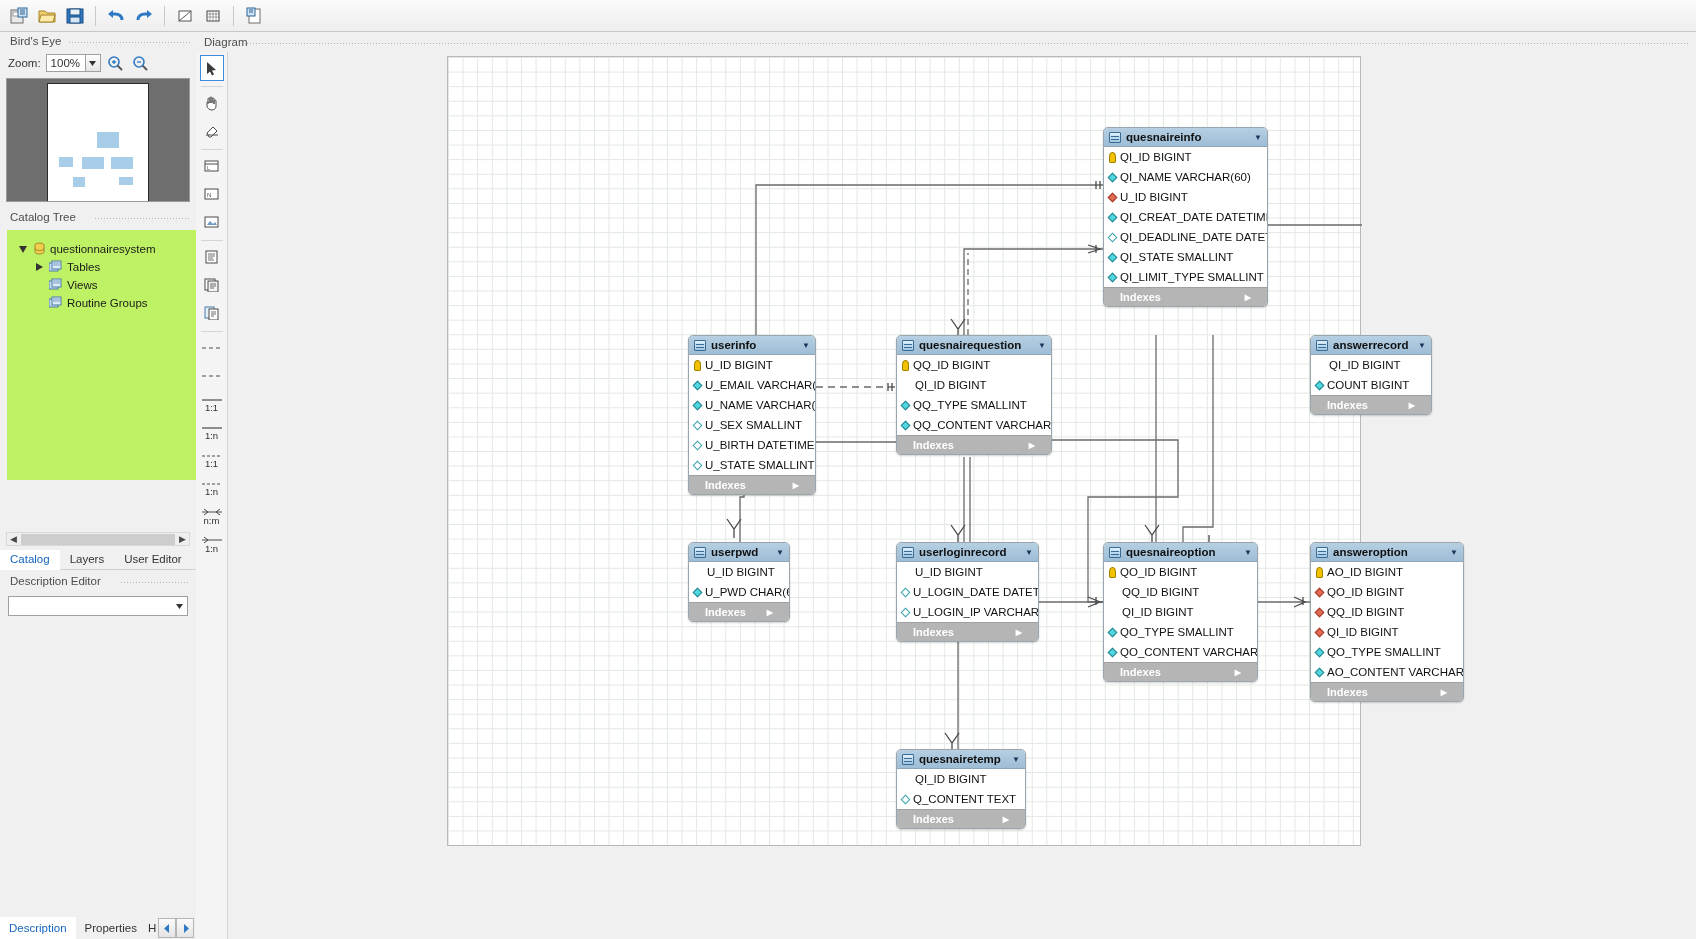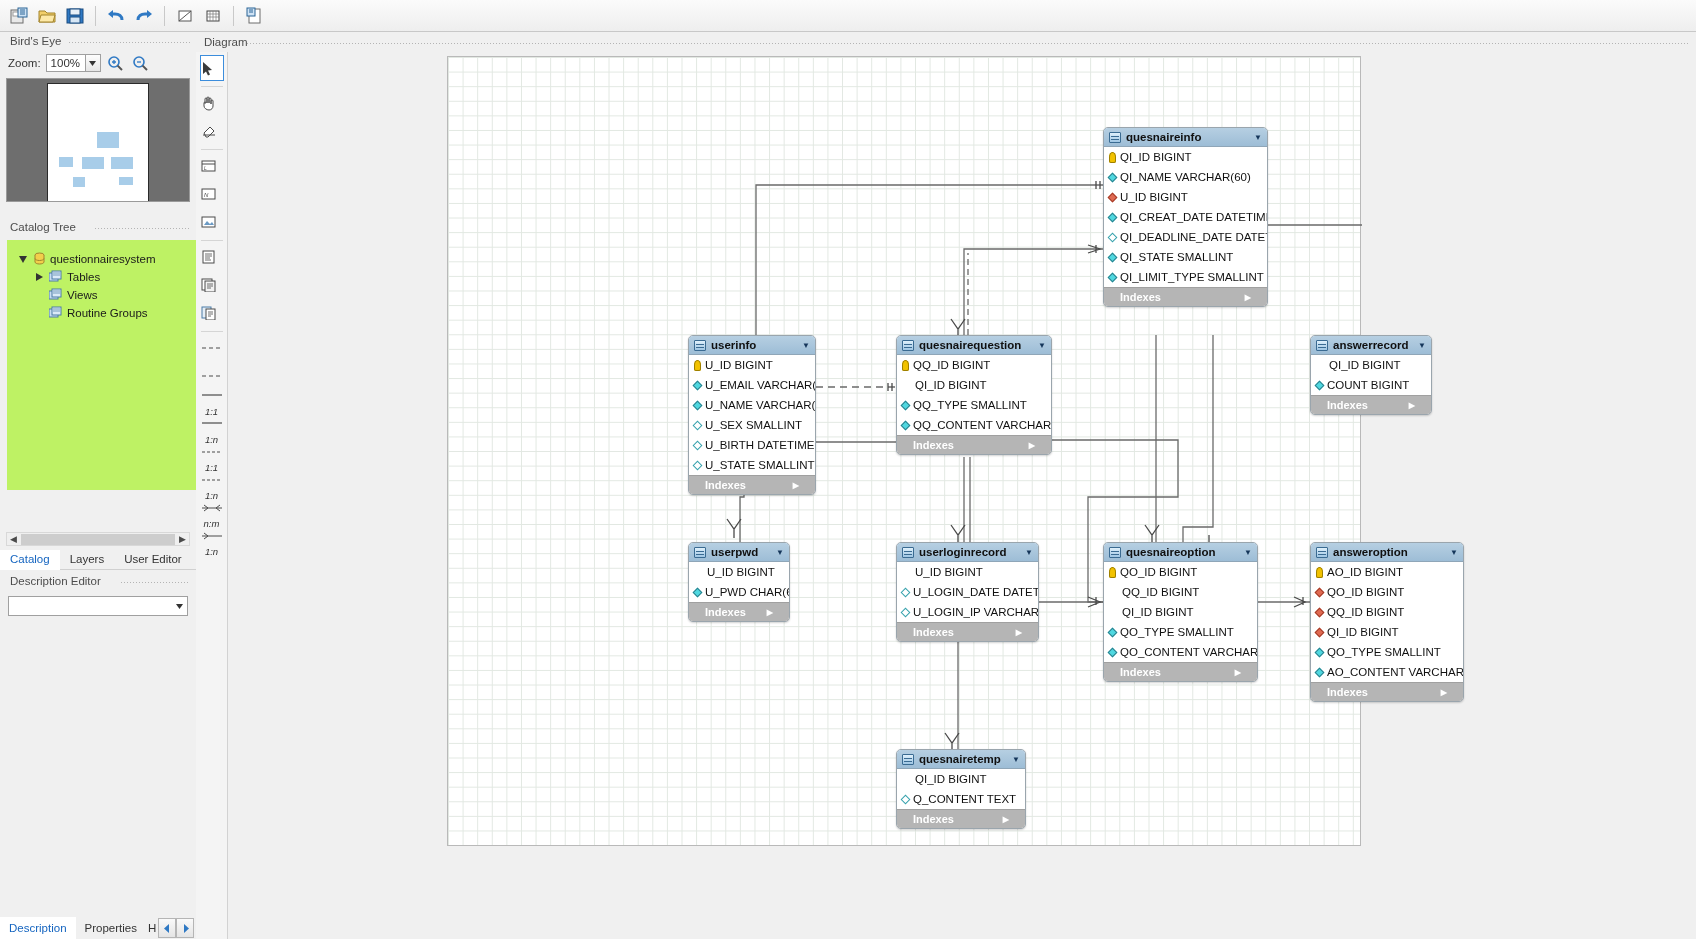--- a/index.html
+++ b/index.html
@@ -100,22 +100,22 @@
   #diagramtitle .dots {
     position: absolute; left: 50px; right: 6px; top: 10px; height: 2px;
     background-image: radial-gradient(circle, #b4b4b4 0.8px, transparent 0.9px);
     background-size: 3px 3px;
   }
   #vtoolbar {
     position: absolute; left: 196px; top: 52px; width: 32px; height: 887px;
     background: #f4f4f4; border-right: 1px solid #d2d2d2;
     display: flex; flex-direction: column; align-items: center; padding-top: 3px;
   }
-  .vtool { width: 24px; height: 26px; display: flex; align-items: center; justify-content: space-between;
-           border: 1px solid transparent; margin-bottom: 2px; font-style: italic; }
+  .vtool { width: 24px; height: 26px; display: flex; align-items: center; justify-content: center;
+           border: 1px solid transparent; margin-bottom: 2px; }
   .vtool.sel { border: 1px solid #3c8ddc; background: #fff; }
   .vsep { width: 22px; height: 1px; background: #d5d5d5; margin: 3px 0; }
   .vlabel { font-size: 9.5px; color: #333; line-height: 9px; }
   
   #canvaswrap {
     position: absolute; left: 228px; top: 52px; width: 1468px; height: 887px;
     background: #f0f0f0; overflow: hidden;
   }
   #canvas {
     position: absolute; left: 219px; top: 4px; width: 914px; height: 790px;
@@ -266,21 +266,21 @@
   <div id="birdseye">
     <div id="be-page"></div>
     <div class="be-box" style="left:90px;top:53px;width:22px;height:16px;"></div>
     <div class="be-box" style="left:52px;top:78px;width:14px;height:10px;"></div>
     <div class="be-box" style="left:75px;top:78px;width:22px;height:12px;"></div>
     <div class="be-box" style="left:104px;top:78px;width:22px;height:12px;"></div>
     <div class="be-box" style="left:66px;top:98px;width:12px;height:10px;"></div>
     <div class="be-box" style="left:112px;top:98px;width:14px;height:8px;"></div>
   </div>
 
-  <div class="panel-title wide" style="margin-top:16px">
+  <div class="panel-title wide" style="margin-top:6px">
     <span>Catalog Tree</span>
     <span class="dots"></span>
   </div>
 
   <div id="catalogtree">
     <div class="tree-row">
       <span class="tw">
         <svg width="8" height="7" viewBox="0 0 8 7">
             <path d="M0 0h8L4 7z" fill="#333"></path>
           </svg>

